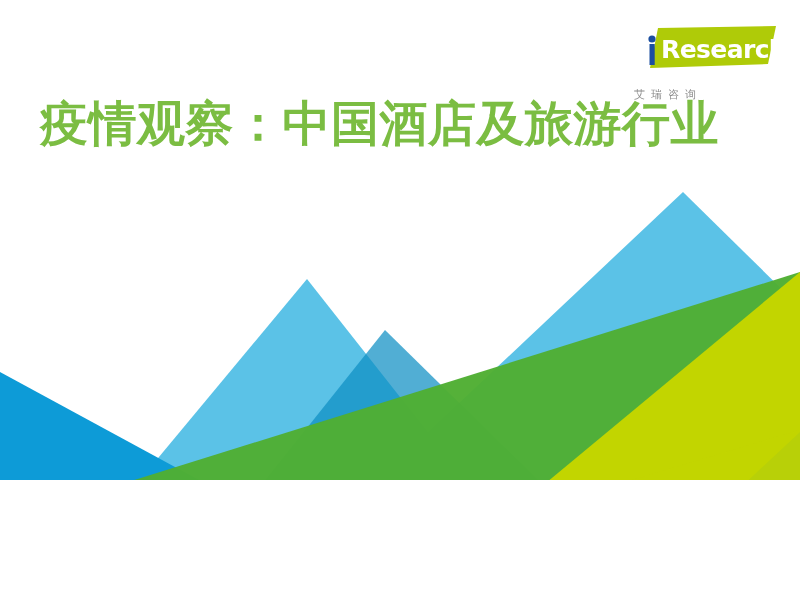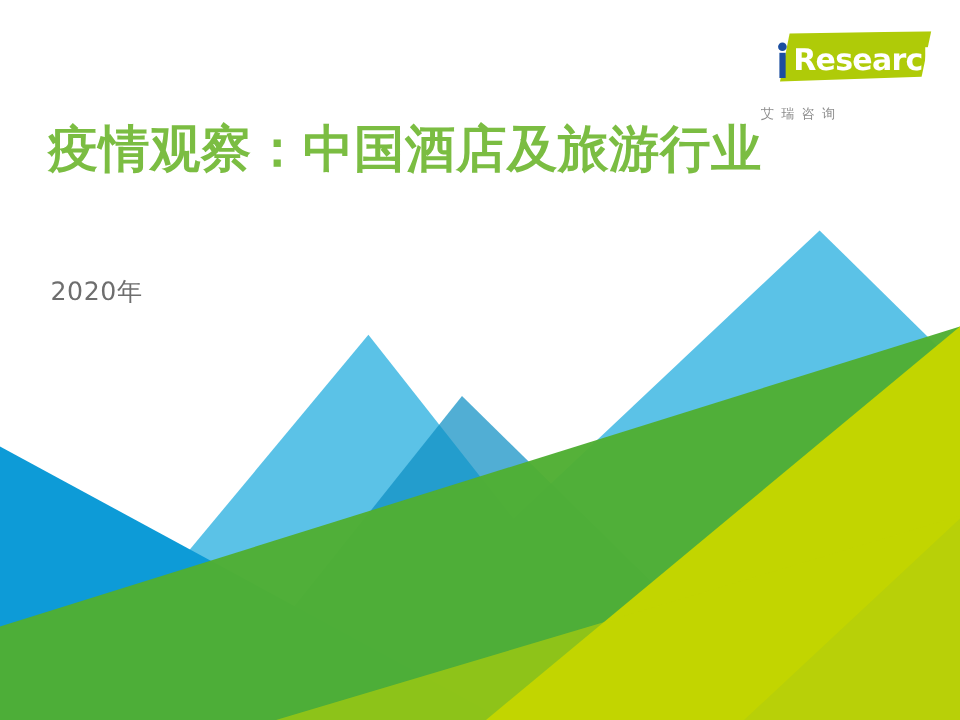--- a/index.html
+++ b/index.html
@@ -6,21 +6,21 @@
     margin: 0;
     padding: 0;
     background: #ffffff;
   }
   body {
     font-family: "Liberation Sans", "DejaVu Sans", sans-serif;
   }
   #slide {
     position: relative;
     width: 800px;
-    height: 600px;
+    height: 480px;
     overflow: hidden;
     background: #ffffff;
   }
   #bg-art {
     position: absolute;
     left: 0;
     top: 0;
     width: 800px;
     height: 600px;
     z-index: 1;
@@ -62,21 +62,21 @@
   }
 
   
   #title-wrap {
     position: absolute;
     left: 40px;
     top: 97px;
     width: 730px;
   }
   .title-line {
-    font-size: 42px;
+    font-size: 48px;
     line-height: 53px;
     font-weight: bold;
     color: #7BBD42;
     letter-spacing: 0.5px;
     white-space: nowrap;
     font-family: Liberation Sans, sans-serif;
   }
   #subtitle {
     position: absolute;
     left: 42px;
@@ -127,16 +127,15 @@
           <text x="33" y="32" font-family="'DejaVu Sans', sans-serif" font-size="25" font-weight="bold" fill="#FFFFFF" letter-spacing="-0.6">Research</text>
         </svg>
       </div>
       <div id="logo-cn">艾瑞咨询</div>
     </div>
 
     <div id="title-wrap">
       <div class="title-line">疫情观察：中国酒店及旅游行业</div>
     </div>
 
-    <div id="subtitle">2020年</div>
 
   </div>
 </div>
 
 </body></html>

